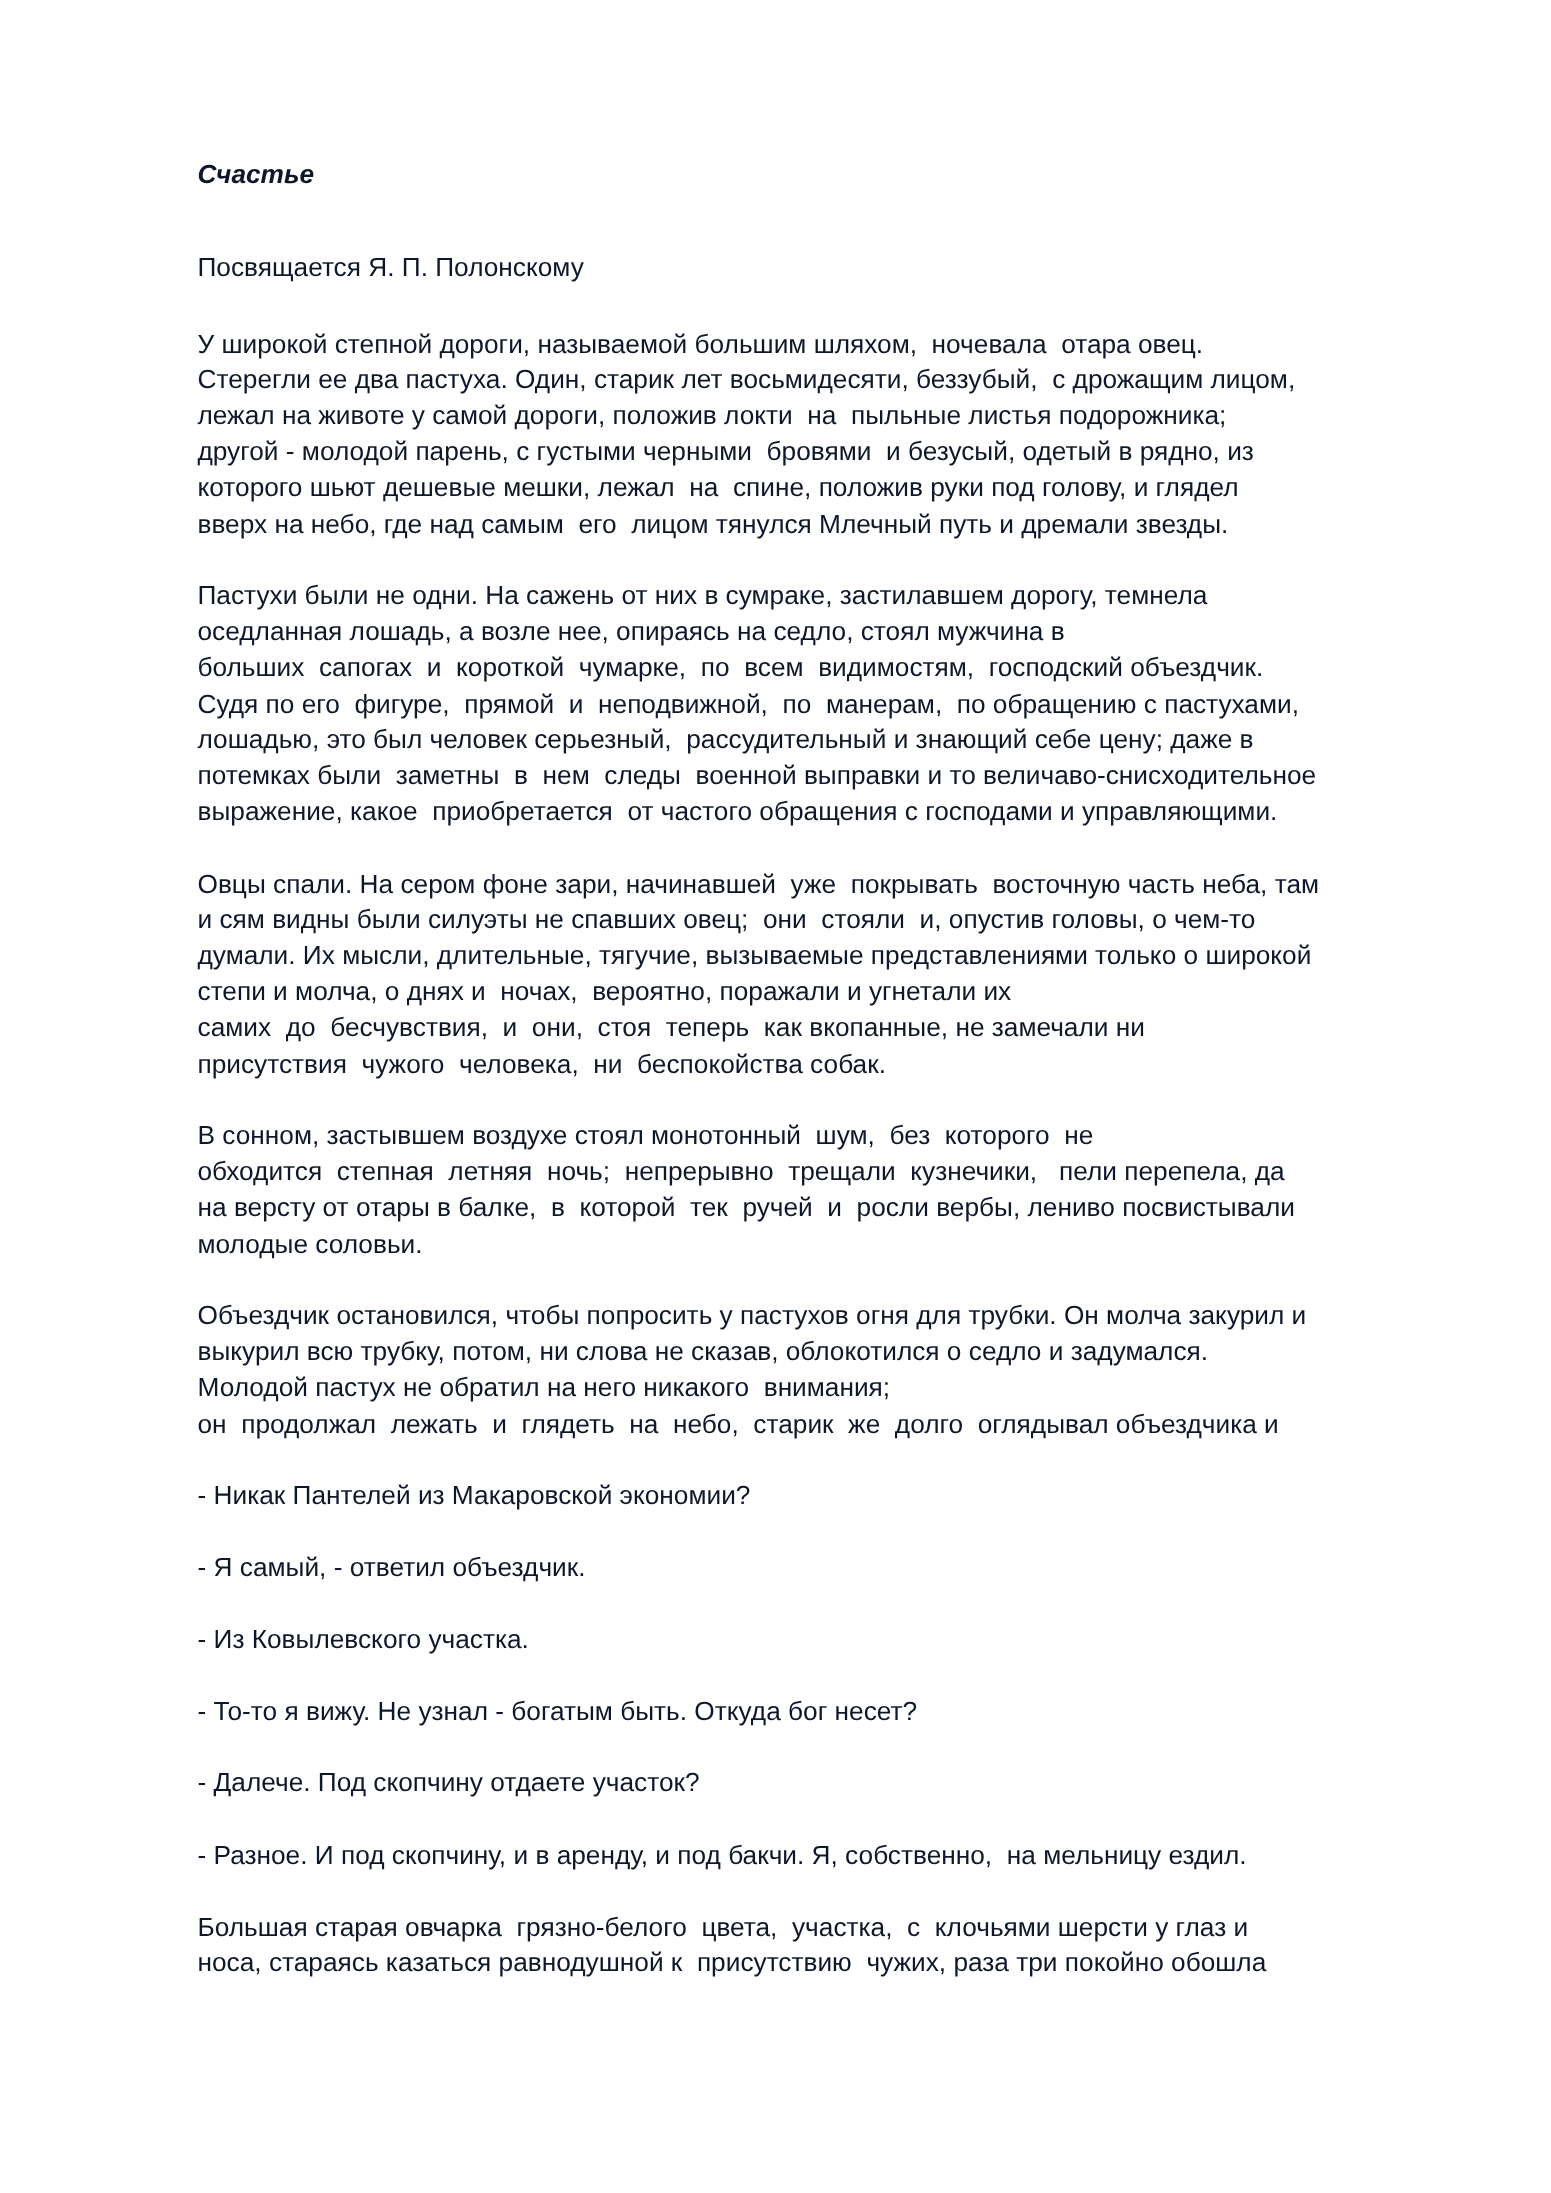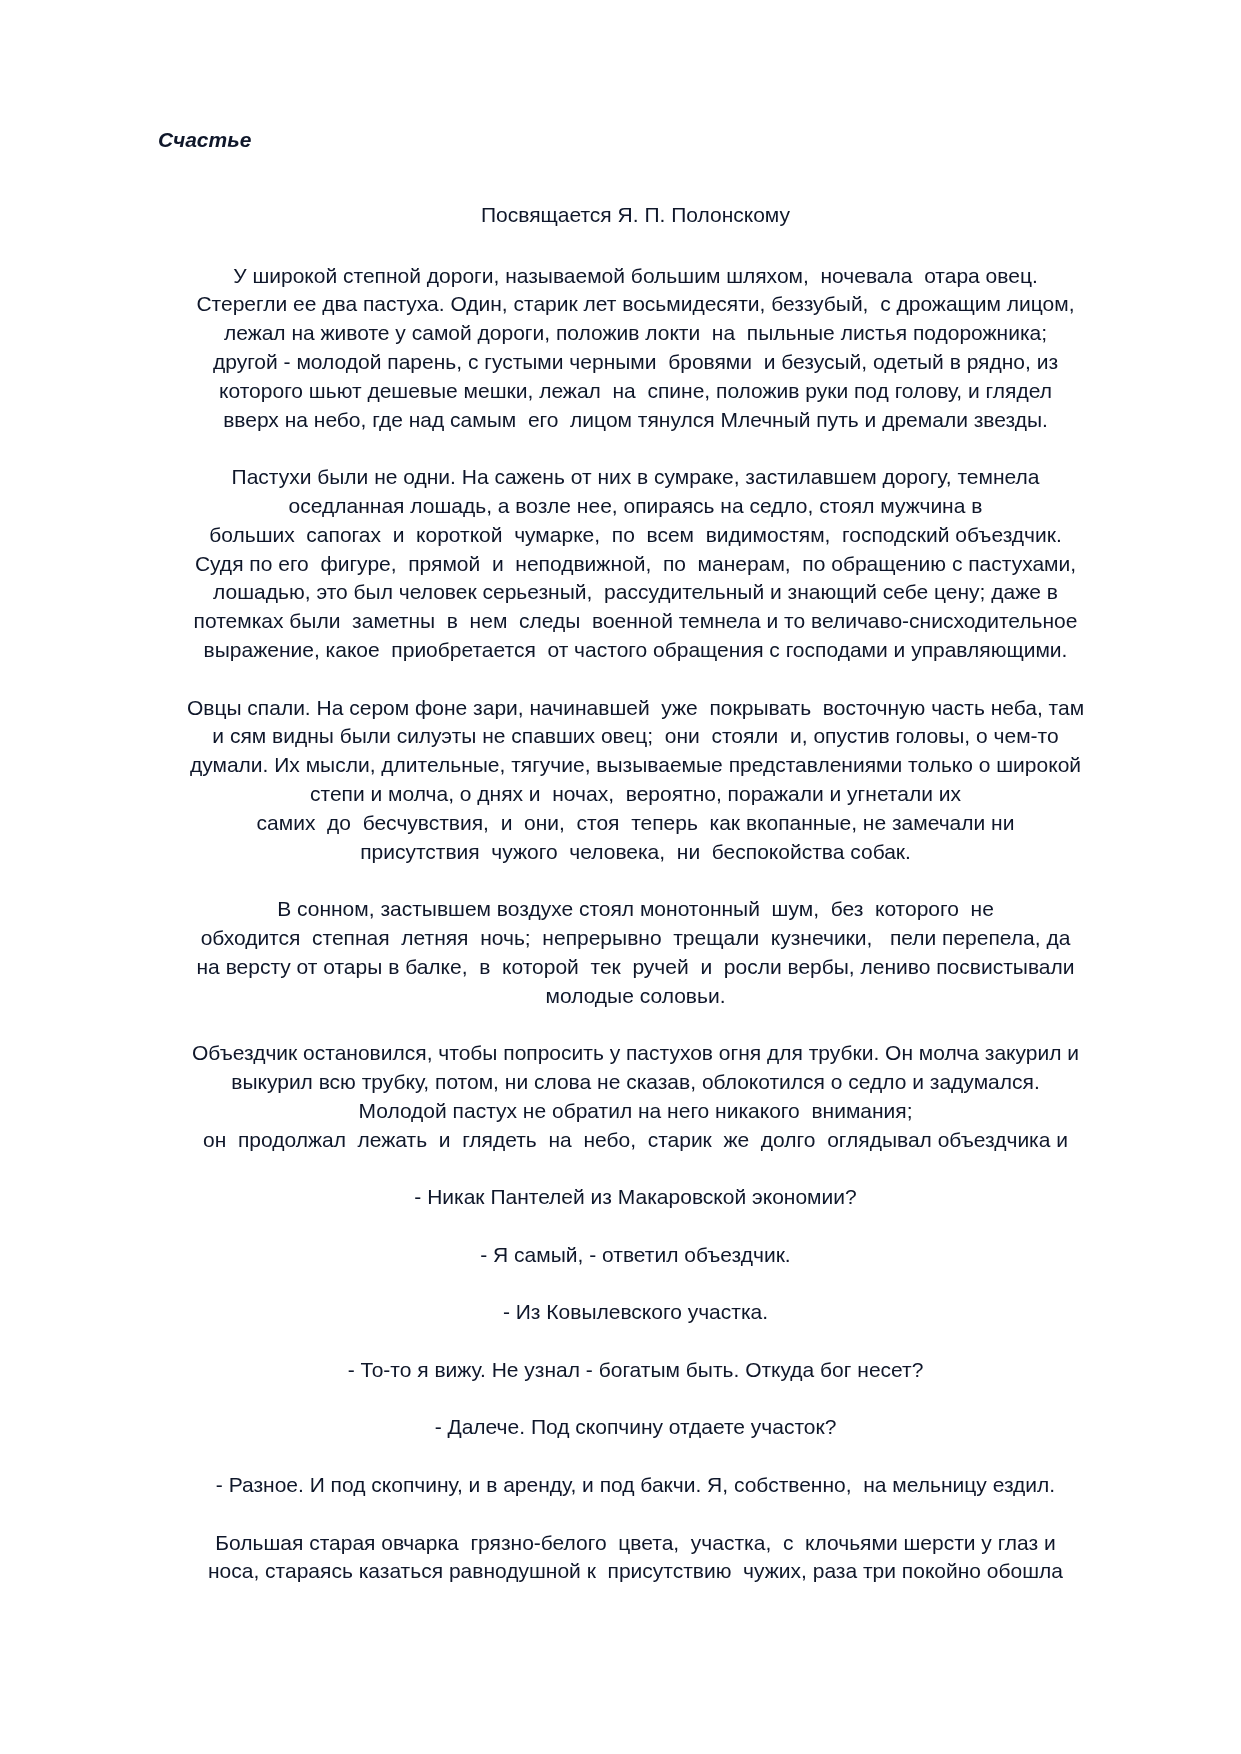--- a/index.html
+++ b/index.html
@@ -19,26 +19,25 @@
     line-height: 28.8px;
     color: #0f172a;
     overflow: hidden;
   }
   .doc-title {
     font-weight: bold;
     font-style: italic;
     margin: 0 0 46px 0;
   }
   .dedication {
-    text-align: center;
+    text-align: left;
     margin: 0 0 32px 0;
   }
   .para {
     margin: 0 0 28.8px 0;
-    text-align: center;
   }
   .line {
     white-space: pre-wrap;
   }
 </style>
 </head>
 <body>
 
 <div class="page">
 
@@ -54,21 +53,21 @@
     <div class="line">которого шьют дешевые мешки, лежал  на  спине, положив руки под голову, и глядел</div>
     <div class="line">вверх на небо, где над самым  его  лицом тянулся Млечный путь и дремали звезды.</div>
   </div>
 
   <div class="para">
     <div class="line">Пастухи были не одни. На сажень от них в сумраке, застилавшем дорогу, темнела</div>
     <div class="line">оседланная лошадь, а возле нее, опираясь на седло, стоял мужчина в</div>
     <div class="line">больших  сапогах  и  короткой  чумарке,  по  всем  видимостям,  господский объездчик.</div>
     <div class="line">Судя по его  фигуре,  прямой  и  неподвижной,  по  манерам,  по обращению с пастухами,</div>
     <div class="line">лошадью, это был человек серьезный,  рассудительный и знающий себе цену; даже в</div>
-    <div class="line">потемках были  заметны  в  нем  следы  военной темнела и то величаво-снисходительное</div>
+    <div class="line">потемках были  заметны  в  нем  следы  военной выправки и то величаво-снисходительное</div>
     <div class="line">выражение, какое  приобретается  от частого обращения с господами и управляющими.</div>
   </div>
 
   <div class="para">
     <div class="line">Овцы спали. На сером фоне зари, начинавшей  уже  покрывать  восточную часть неба, там</div>
     <div class="line">и сям видны были силуэты не спавших овец;  они  стояли  и, опустив головы, о чем-то</div>
     <div class="line">думали. Их мысли, длительные, тягучие, вызываемые представлениями только о широкой</div>
     <div class="line">степи и молча, о днях и  ночах,  вероятно, поражали и угнетали их</div>
     <div class="line">самих  до  бесчувствия,  и  они,  стоя  теперь  как вкопанные, не замечали ни</div>
     <div class="line">присутствия  чужого  человека,  ни  беспокойства собак.</div>

